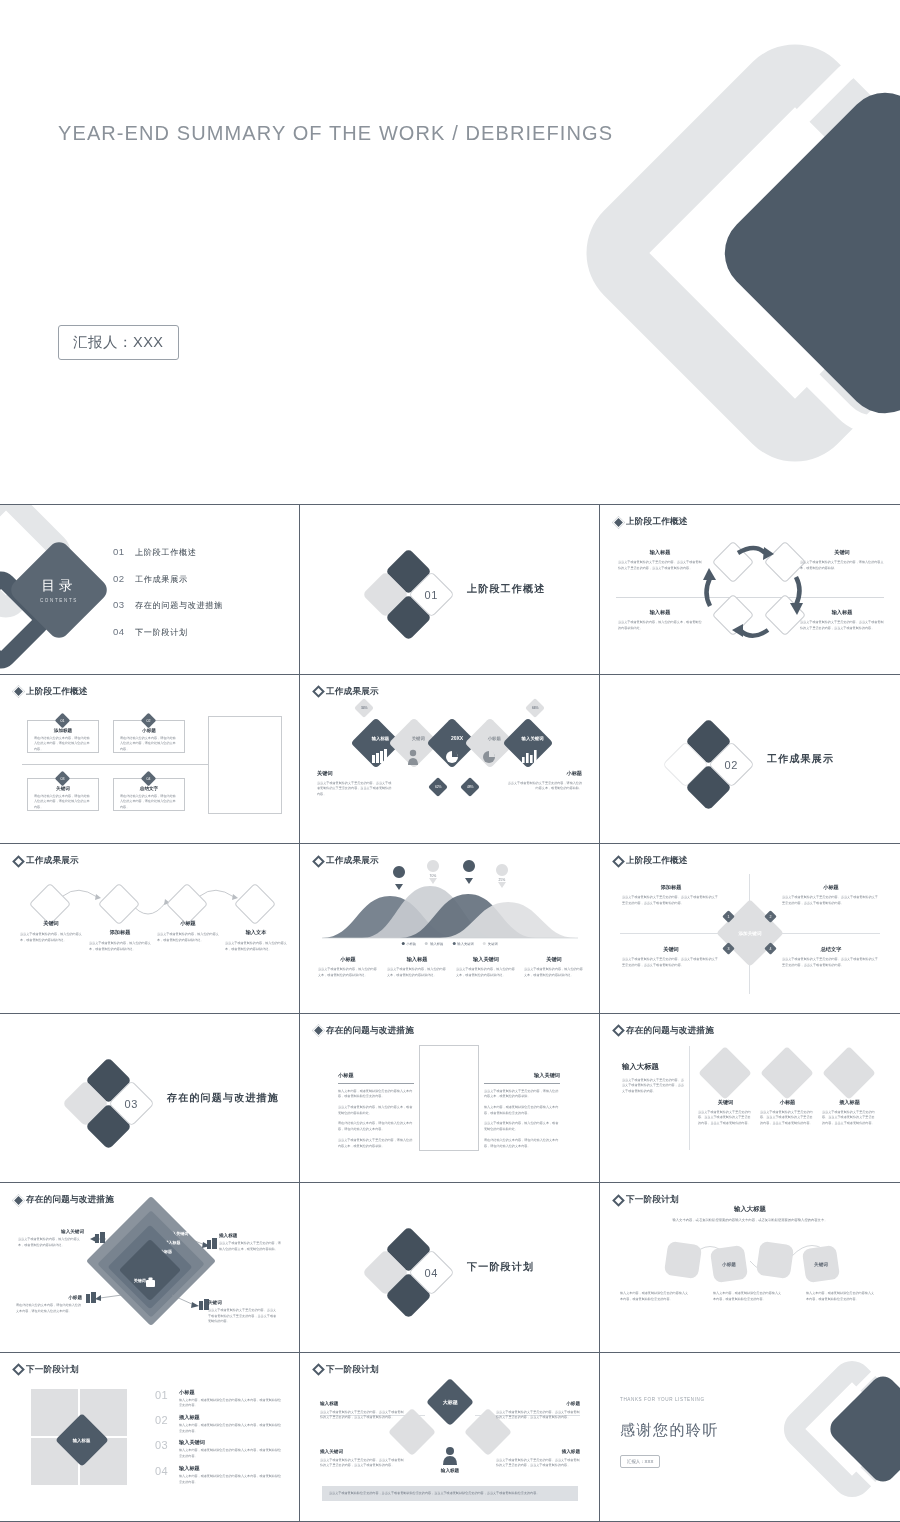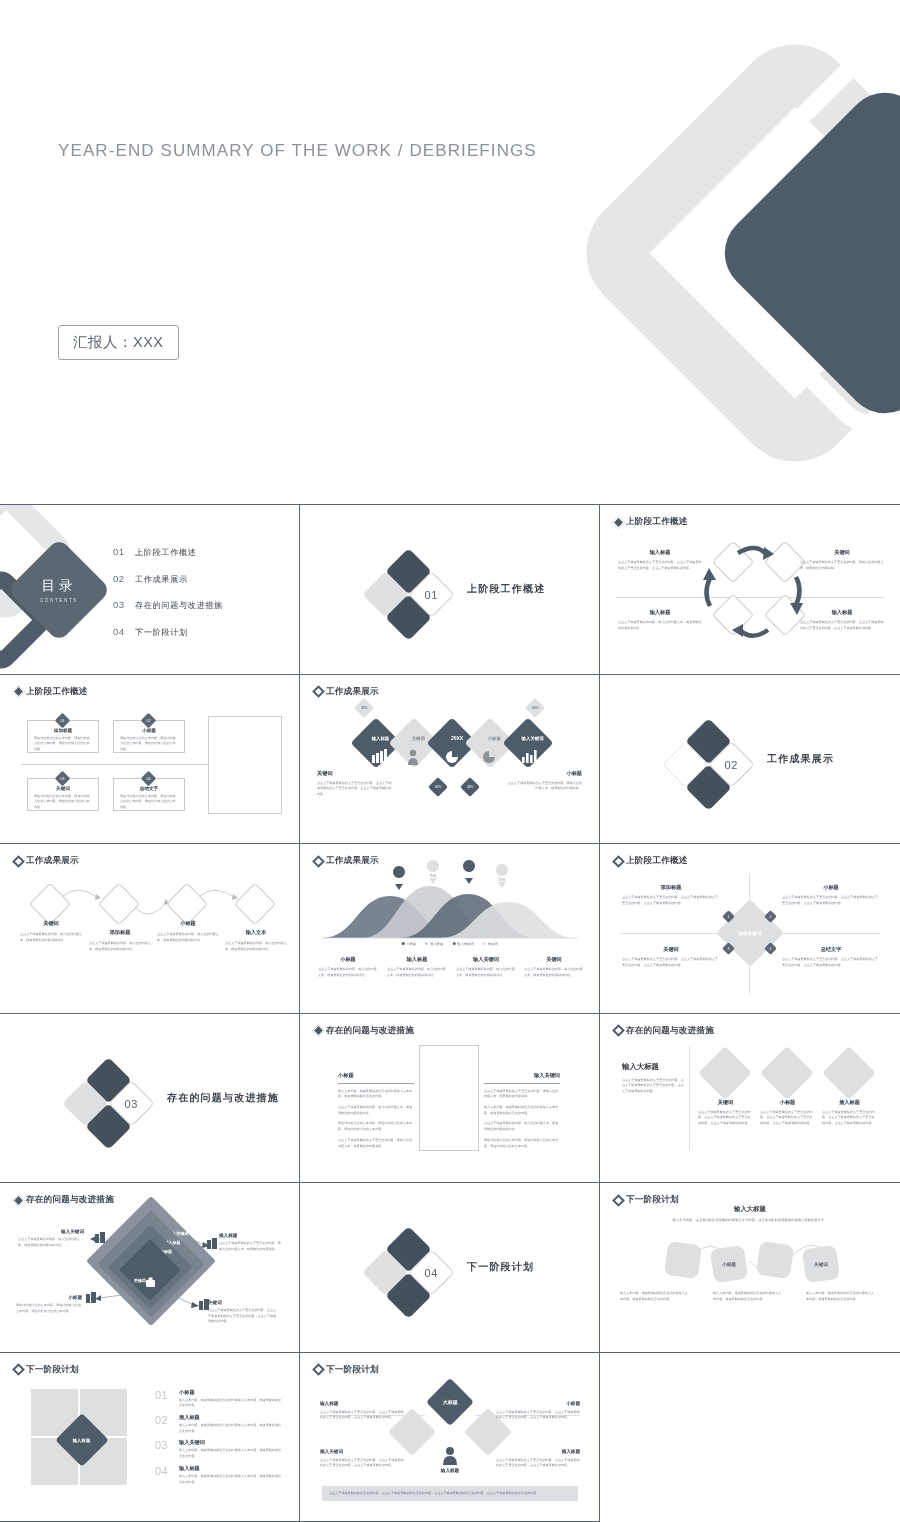--- a/index.html
+++ b/index.html
@@ -24,21 +24,21 @@
     border-radius: 60px; transform: rotate(45deg);
   }
   .hero-dmd1 { width:330px; height:330px; border-width:62px; left:150px; top:88px; }
   .hero-dmd2 { width:250px; height:250px; border-width:0; background:#4e5b68; border-radius:40px;
                transform:rotate(45deg); position:absolute; left:280px; top:128px; }
   .hero-white-gap { position:absolute; left:245px; top:93px; width:300px; height:300px;
                border:18px solid #ffffff; border-radius:52px; transform:rotate(45deg); }
 
   .hero-inner { position:absolute; left:58px; top:0; width:620px; height:505px; }
   .hero-eyebrow {
-    position:absolute; top:141px; font-size:17px; letter-spacing:1.1px;
+    position:absolute; top:122px; font-size:20px; letter-spacing:1.1px;
     color:#8b929a; font-weight:400; white-space:nowrap;
   }
   .hero-title {
     position:absolute; top:198px; font-size:53px; color:#5a6573;
     letter-spacing:2px; font-weight:400; white-space:nowrap;
   }
   .hero-badge {
     position:absolute; top:325px; border:1px solid #9aa1a9; border-radius:3px;
     padding:7px 14px; font-size:14.5px; color:#5d6670; letter-spacing:0.5px;
   }
@@ -758,15 +758,25 @@
       </div>
       <div style="position:absolute;left:196px;top:96px;width:84px;text-align:right;">
         <div class="lbl-sm">插入标题</div>
         <div class="tiny" style="margin-top:4px;text-align:left;">当当文字或者复制你的文字里需要的内容。当当文字或者复制你的文字里需要的内容，当当文字或者复制你的内容。</div>
       </div>
       <div style="position:absolute;left:22px;top:133px;width:256px;background:#dcdfe3;padding:5px 7px;">
         <div class="tiny" style="color:#6b7480;">当当文字或者复制粘贴您需要的内容，当当文字或者复制粘贴您需要的内容，当当文字或者复制粘贴您需要的内容，当当文字或者复制粘贴您需要的内容。</div>
       </div>
     </div>
 
+    <div class="slide">
+      <div class="thx-deco">
+        <div class="thx-ring"></div>
+        <div class="thx-gap"></div>
+        <div class="thx-dark"></div>
+      </div>
+      <div style="position:absolute;left:20px;top:44px;font-size:4.6px;letter-spacing:0.6px;color:#9aa1a9;">THANKS FOR YOUR LISTENING</div>
+      <div style="position:absolute;left:20px;top:68px;font-size:15px;color:#5a6573;letter-spacing:1.5px;">感谢您的聆听</div>
+      <div style="position:absolute;left:20px;top:102px;border:0.8px solid #b6bbc1;border-radius:2px;padding:3px 6px;font-size:4.4px;color:#6b7480;">汇报人：XXX</div>
+    </div>
 
   </div>
 </div>
 
 </body></html>

